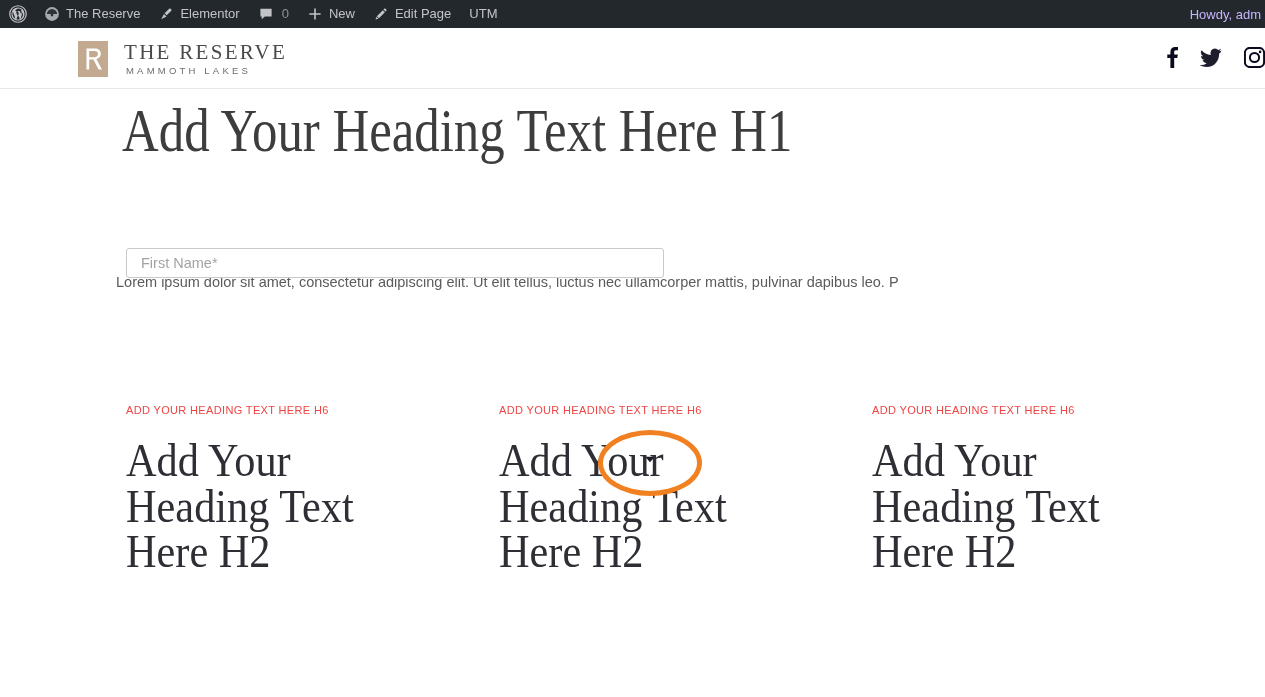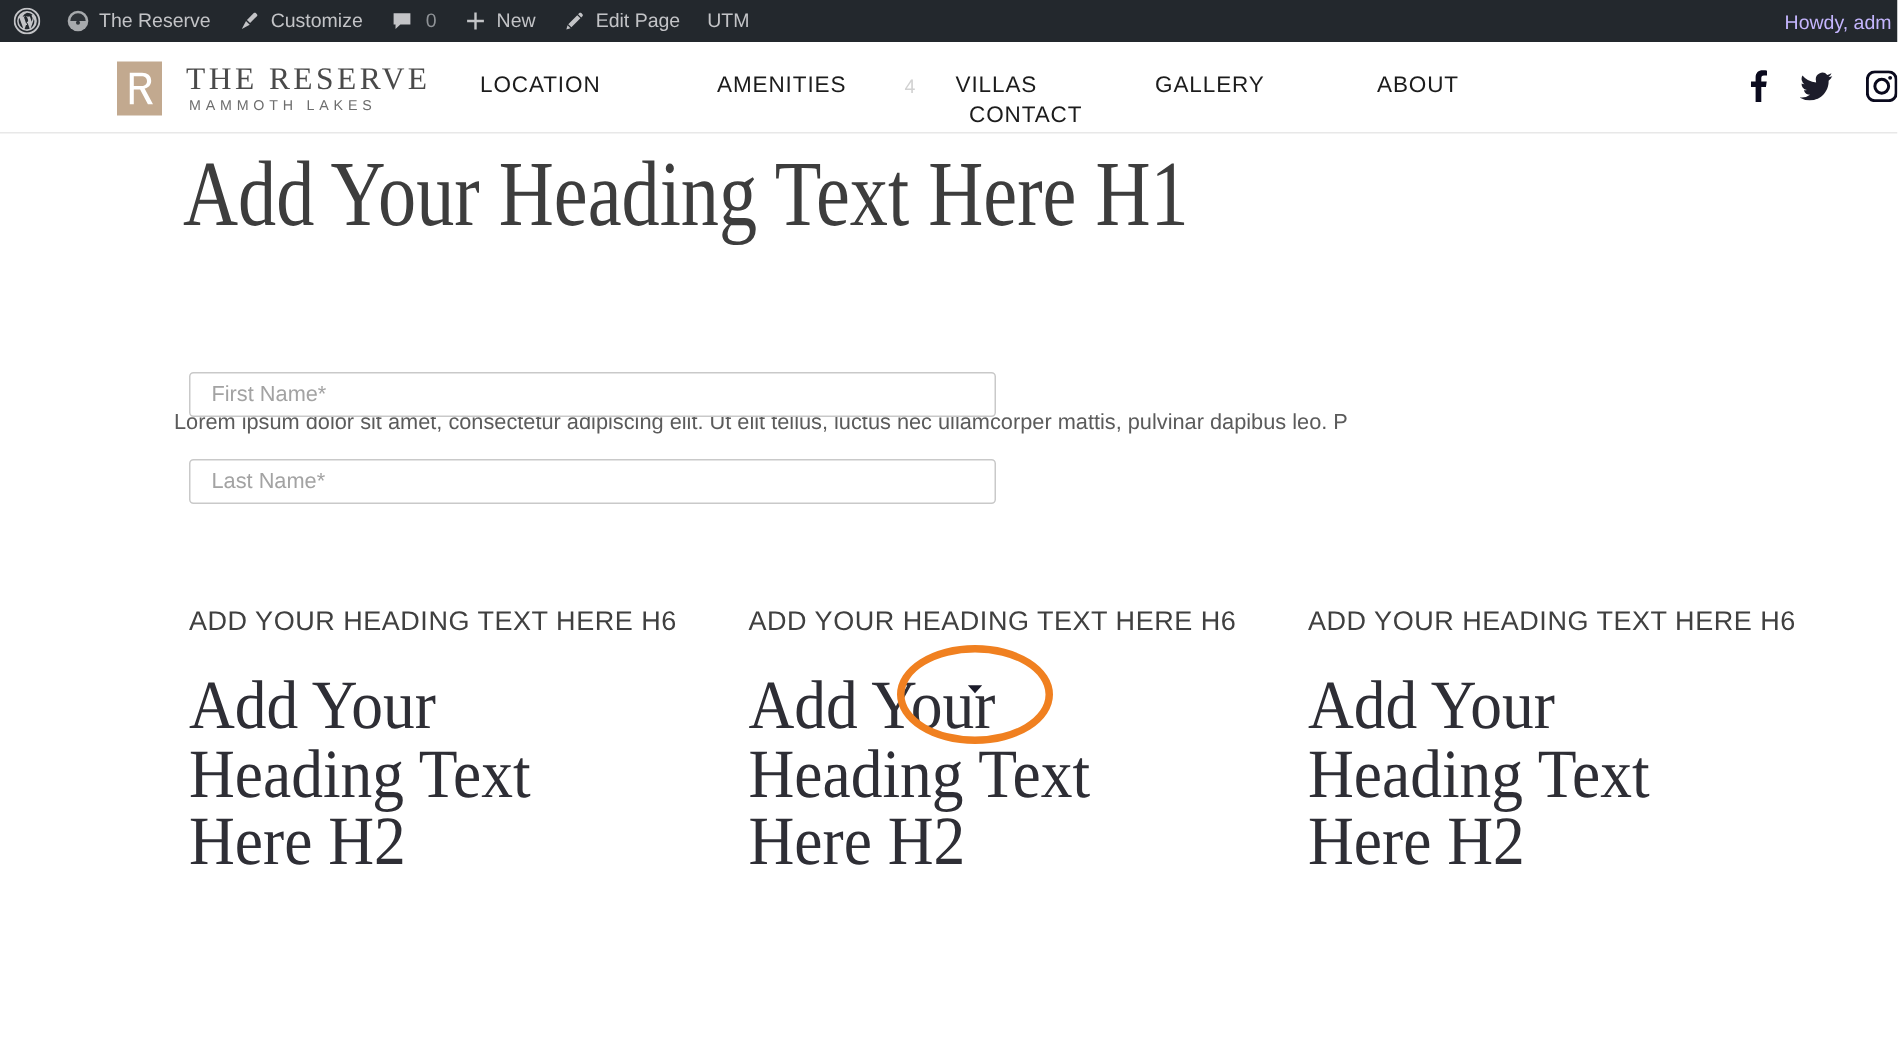--- a/index.html
+++ b/index.html
@@ -232,24 +232,24 @@
     width: 1265px;
     height: 293px;
   }
   .col { position: absolute; top: 0; width: 360px; }
   .col-1 { left: 116px; }
   .col-2 { left: 489px; }
   .col-3 { left: 862px; }
 
   .h6-title {
     font-family: "Liberation Sans", sans-serif;
-    font-size: 18px;
+    font-size: 11px;
     font-weight: 400;
     letter-spacing: 0.35px;
-    color: #404040;
+    color: #ef4444;
     margin: 0;
     white-space: nowrap;
   }
   .h2-title {
     font-family: "Liberation Serif", serif;
     font-size: 46px;
     font-weight: 400;
     color: #2e2e35;
     line-height: 0.99;
     margin: 22px 0 0 0;
@@ -285,21 +285,21 @@
       <span class="ab-label">The Reserve</span>
     </div>
 
     <div class="ab-item">
       <span class="icn">
         <svg width="16" height="16" viewBox="0 0 20 20">
           <path d="M15.7 3.4c-.5-.5-1.2-.5-1.7 0L8.3 9.1l2.6 2.6 5.7-5.7c.5-.5.5-1.2 0-1.7l-.9-.9Z" fill="#c3c4c7"></path>
           <path d="M7.5 10 4 16.6l6.6-3.5L7.5 10Z" fill="#c3c4c7"></path>
         </svg>
       </span>
-      <span class="ab-label">Customize</span>
+      <span class="ab-label">Elementor</span>
     </div>
 
     <div class="ab-item">
       <span class="icn">
         <svg width="16" height="16" viewBox="0 0 20 20">
           <path d="M3 3.5h14v9.5H8.6L4.6 16.6V13H3V3.5Z" fill="#c3c4c7"></path>
         </svg>
       </span>
       <span class="ab-count">0</span>
     </div>
@@ -342,29 +342,20 @@
       <svg width="30" height="36" viewBox="0 0 30 36">
         <path d="M8.5 7.5h8.2c3.6 0 6.1 2 6.1 5.3 0 2.8-1.8 4.6-4.4 5.2l5.6 10.5h-3.4L15.4 18.6h-4.2v9.9H8.5V7.5Zm2.7 2.4v6.4h5.1c2.3 0 3.7-1.2 3.7-3.2s-1.4-3.2-3.7-3.2h-5.1Z" fill="#ffffff"></path>
       </svg>
     </div>
     <div class="logo-text">
       <div class="logo-title">THE RESERVE</div>
       <div class="logo-sub">MAMMOTH LAKES</div>
     </div>
   </div>
 
-  <nav id="main-nav">
-    <span class="nav-item" style="left:20px; top:12px;">LOCATION</span>
-    <span class="nav-item" style="left:178px; top:12px;">AMENITIES</span>
-    <span class="nav-ghost" style="left:303px; top:14px;">4</span>
-    <span class="nav-item" style="left:337px; top:12px;">VILLAS</span>
-    <span class="nav-item" style="left:346px; top:32px;">CONTACT</span>
-    <span class="nav-item" style="left:470px; top:12px;">GALLERY</span>
-    <span class="nav-item" style="left:618px; top:12px;">ABOUT</span>
-  </nav>
 
   <div class="social-wrap">
     <span class="social-ic">
       <svg width="11" height="22" viewBox="0 0 11 22">
         <path d="M7.2 22V12h3.1l.5-3.6H7.2V6.1c0-1 .3-1.8 1.8-1.8h2V1.1C10.6 1 9.4.9 8.1.9 5.3.9 3.4 2.6 3.4 5.7v2.7H.3V12h3.1v10h3.8Z" fill="#0a0a1e"></path>
       </svg>
     </span>
     <span class="social-ic">
       <svg width="22" height="19" viewBox="0 0 22 19">
         <path d="M21.6 2.6c-.8.35-1.65.6-2.55.7a4.45 4.45 0 0 0 1.95-2.45c-.85.5-1.8.87-2.8 1.07A4.42 4.42 0 0 0 10.65 5.9c0 .35.04.7.11 1.02A12.55 12.55 0 0 1 1.65 2.3a4.42 4.42 0 0 0 1.37 5.9 4.4 4.4 0 0 1-2-.55v.05a4.42 4.42 0 0 0 3.54 4.33c-.37.1-.76.15-1.16.15-.28 0-.56-.03-.83-.08a4.43 4.43 0 0 0 4.13 3.07A8.87 8.87 0 0 1 .8 17.05c-.36 0-.71-.02-1.06-.06a12.52 12.52 0 0 0 6.77 1.98c8.13 0 12.57-6.73 12.57-12.56l-.01-.57c.86-.62 1.61-1.4 2.2-2.29l-.67.05Z" fill="#1d1d2b"></path>
@@ -381,21 +372,20 @@
 </div>
 
 <div id="content">
 
   <h1 class="h1-title">Add Your Heading Text Here H1</h1>
 
   <p class="intro-p">Lorem ipsum dolor sit amet, consectetur adipiscing elit. Ut elit tellus, luctus nec ullamcorper mattis, pulvinar dapibus leo. P</p>
 
   <input id="field-first" class="field" type="text" placeholder="First Name*" style="">
 
-  <input id="field-last" class="field" type="text" placeholder="Last Name*" style="">
 
   <span class="select-caret">
     <svg width="16" height="16" viewBox="0 0 16 16">
       <path d="M3.2 5.8h9.6L8 11.2 3.2 5.8Z" fill="#1b1b2a"></path>
     </svg>
   </span>
 
   <div class="annot-ellipse"></div>
 
   <div class="cols">

